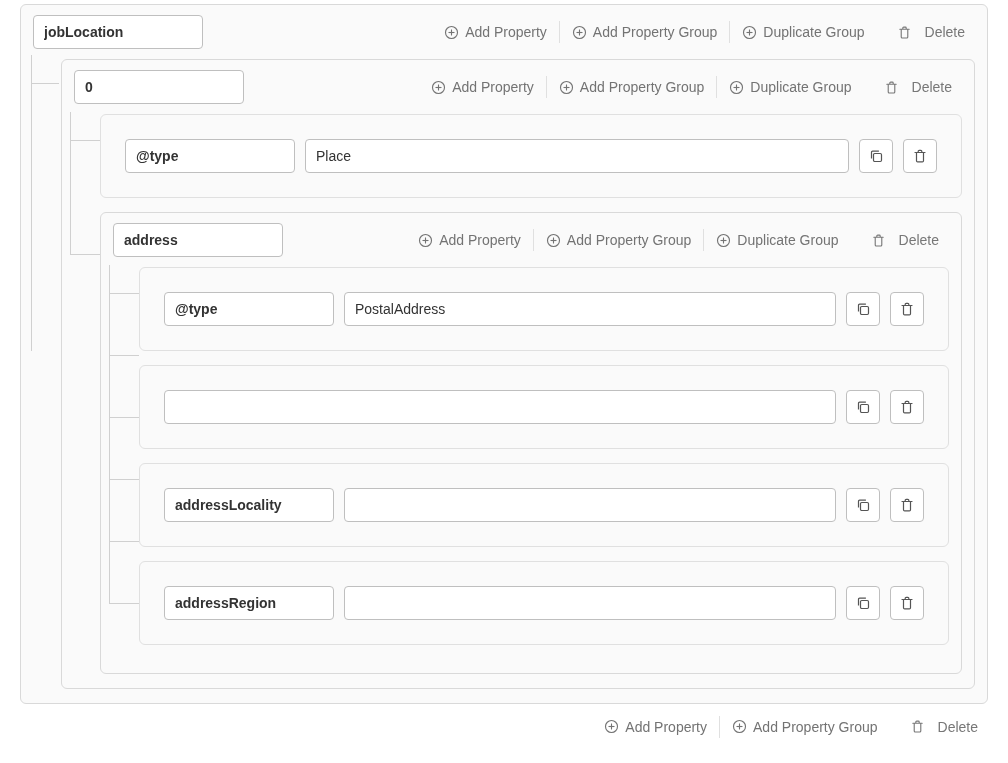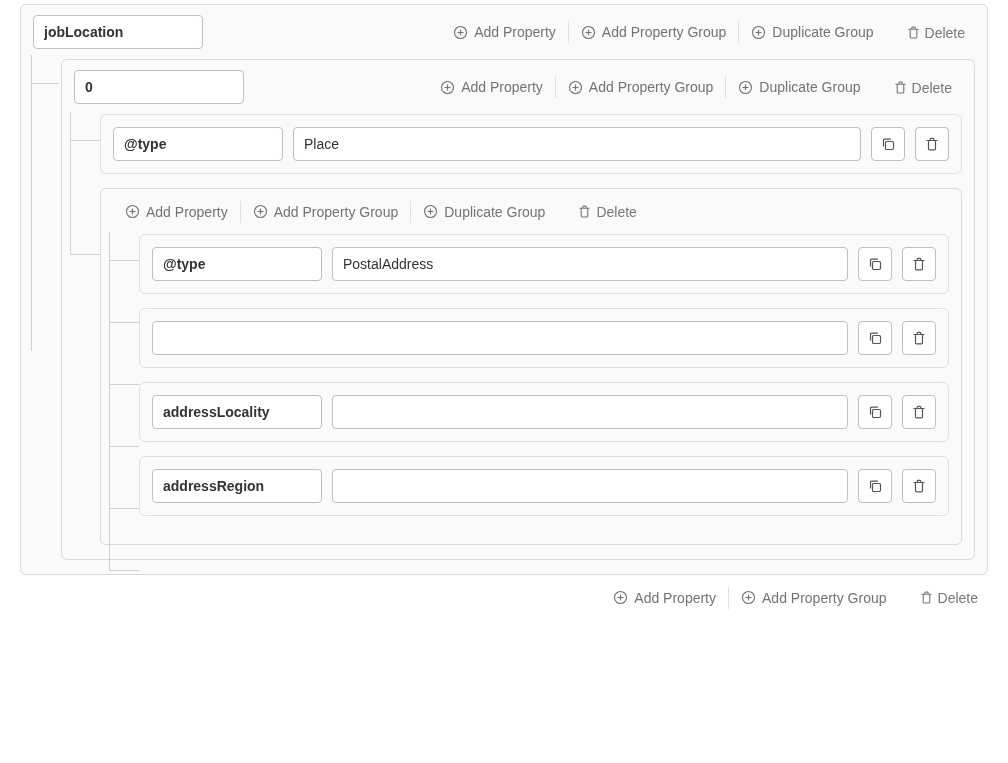--- a/index.html
+++ b/index.html
@@ -52,22 +52,22 @@
     font-size: 14px;
     cursor: pointer;
   }
   .actions .divider {
     width: 1px;
     height: 22px;
     background: #e0e0e0;
   }
   .delete-btn {
     display: inline-flex;
-    align-items: flex-end;
-    gap: 4px;
+    align-items: center;
+    gap: 13px;
     color: #777;
     background: transparent;
     border: none;
     padding: 4px 10px;
     font-size: 14px;
     cursor: pointer;
     margin-left: 10px;
   }
   .key-input, .value-input {
     border: 1px solid #bfbfbf;
@@ -84,21 +84,21 @@
   }
   .nested {
     margin-left: 28px;
     position: relative;
   }
   
   .prop-row {
     display: flex;
     align-items: center;
     gap: 10px;
-    padding: 12px;
+    padding: 24px;
     background: #fafafa;
     border: 1px solid #e0e0e0;
     border-radius: 6px;
     margin: 0 0 14px 0;
   }
   .prop-row .key-input { width: 170px; }
   .prop-row .value-input { flex: 1; }
   .icon-btn {
     width: 34px;
     height: 34px;
@@ -252,20 +252,21 @@
               </button>
               <button class="icon-btn">
                 <svg width="16" height="16" viewBox="0 0 16 16">
                     <use href="#icon-trash"></use>
                   </svg>
               </button>
             </div>
 
             <div class="group-box">
               <div class="group-header">
+                <input class="key-input" value="address" style="">
                 <div class="actions">
                   <button class="act-btn">
                     <svg class="plus-circle" viewBox="0 0 16 16">
                         <use href="#icon-plus-circle"></use>
                       </svg>
                     <span>Add Property</span>
                   </button>
                   <span class="divider"></span>
                   <button class="act-btn">
                     <svg class="plus-circle" viewBox="0 0 16 16">

